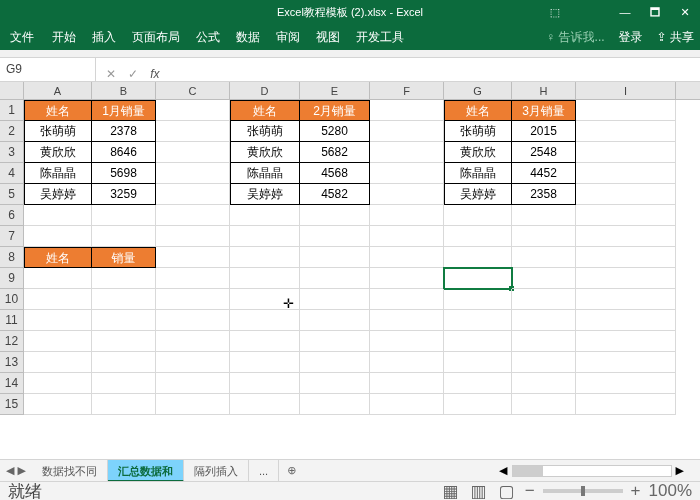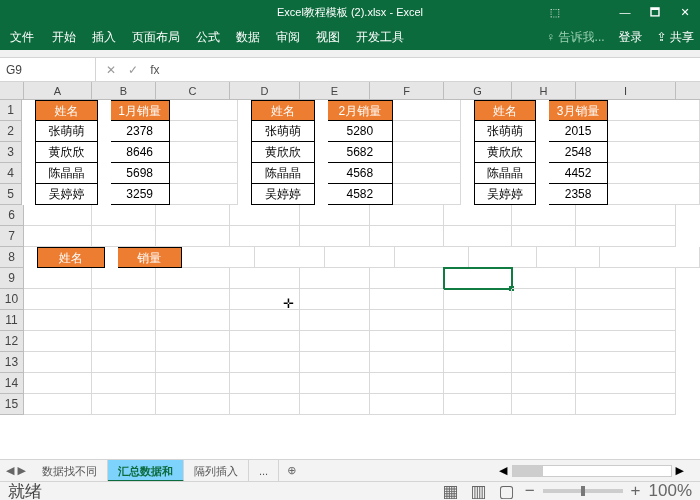--- a/index.html
+++ b/index.html
@@ -13,39 +13,39 @@
 
   .ribbon { height: 26px; background: #0c6b3d; display: flex; align-items: center; font-size: 12px; color: #fff; }
   .ribbon .tab { padding: 0 8px; line-height: 26px; height:26px; }
   .ribbon .file { background:#0c6b3d; width:44px; text-align:center; }
   .ribbon .tellme { color: #9bd1b4; padding: 0 6px; }
   .ribbon .right { margin-left: auto; display:flex; align-items:flex-end; }
   .ribbon .share { background:#0c6b3d; padding:0 6px; }
 
   .ribbonbody { height: 8px; background: #f1f1f1; border-bottom:1px solid #d4d4d4; }
 
-  .namebox-bar { height: 24px; background: #fff; border-bottom: 1px solid #d4d4d4; display: flex; align-items: center; font-size: 12px; }
+  .namebox-bar { height: 24px; background: #fff; border-bottom: 1px solid #d4d4d4; display: flex; align-items: flex-end; font-size: 12px; }
   .namebox { width: 96px; border-right: 1px solid #d4d4d4; padding: 0 6px; height:24px; line-height:24px; color:#444; }
   .fxarea { display:flex; align-items:center; gap:12px; padding-left:10px; color:#999; }
   .fxarea span { font-size:12px; }
-  .fx { color:#555; }
+  .fx { font-style: italic; color:#555; }
 
   .grid { position:relative; }
   .colhead { display:flex; background:#e6e6e6; border-bottom:1px solid #bdbdbd; height:18px; font-size:11px; color:#444; }
   .corner { width:24px; border-right:1px solid #bdbdbd; background:#e6e6e6; }
   .ch { border-right:1px solid #bdbdbd; text-align:center; line-height:18px; }
   .cA{width:68px;} .cB{width:64px;} .cC{width:74px;} .cD{width:70px;} .cE{width:70px;}
   .cF{width:74px;} .cG{width:68px;} .cH{width:64px;} .cI{width:100px;}
 
   .rows { }
   .row { display:flex; height:21px; font-size:12px; }
   .rh { width:24px; background:#e6e6e6; border-right:1px solid #bdbdbd; border-bottom:1px solid #bdbdbd; text-align:center; line-height:21px; color:#444; }
   .cell { border-right:1px solid #d9d9d9; border-bottom:1px solid #d9d9d9; line-height:21px; text-align:center; color:#000; position:relative; }
 
-  .thick { border:1px solid #000;margin-left:13px; }
+  .thick { border:1px solid #000; }
   .thick.header { background:#ed7d31; color:#fff; font-weight:500; }
   .thick + .thick { border-left:none; }
   .tblrow .thick { border-top:none; }
 
   .sel { outline:2px solid #107c41; outline-offset:-1px; }
   .sel::after { content:""; position:absolute; right:-3px; bottom:-3px; width:5px; height:5px; background:#107c41; }
 
   .cursor { position:absolute; left:283px; top:214px; font-size:13px; color:#000; pointer-events:none; }
 
   .tabsbar { position:absolute; bottom:19px; left:0; right:0; height:22px; background:#f3f3f3; border-top:1px solid #d4d4d4; display:flex; align-items:center; font-size:11px; }

